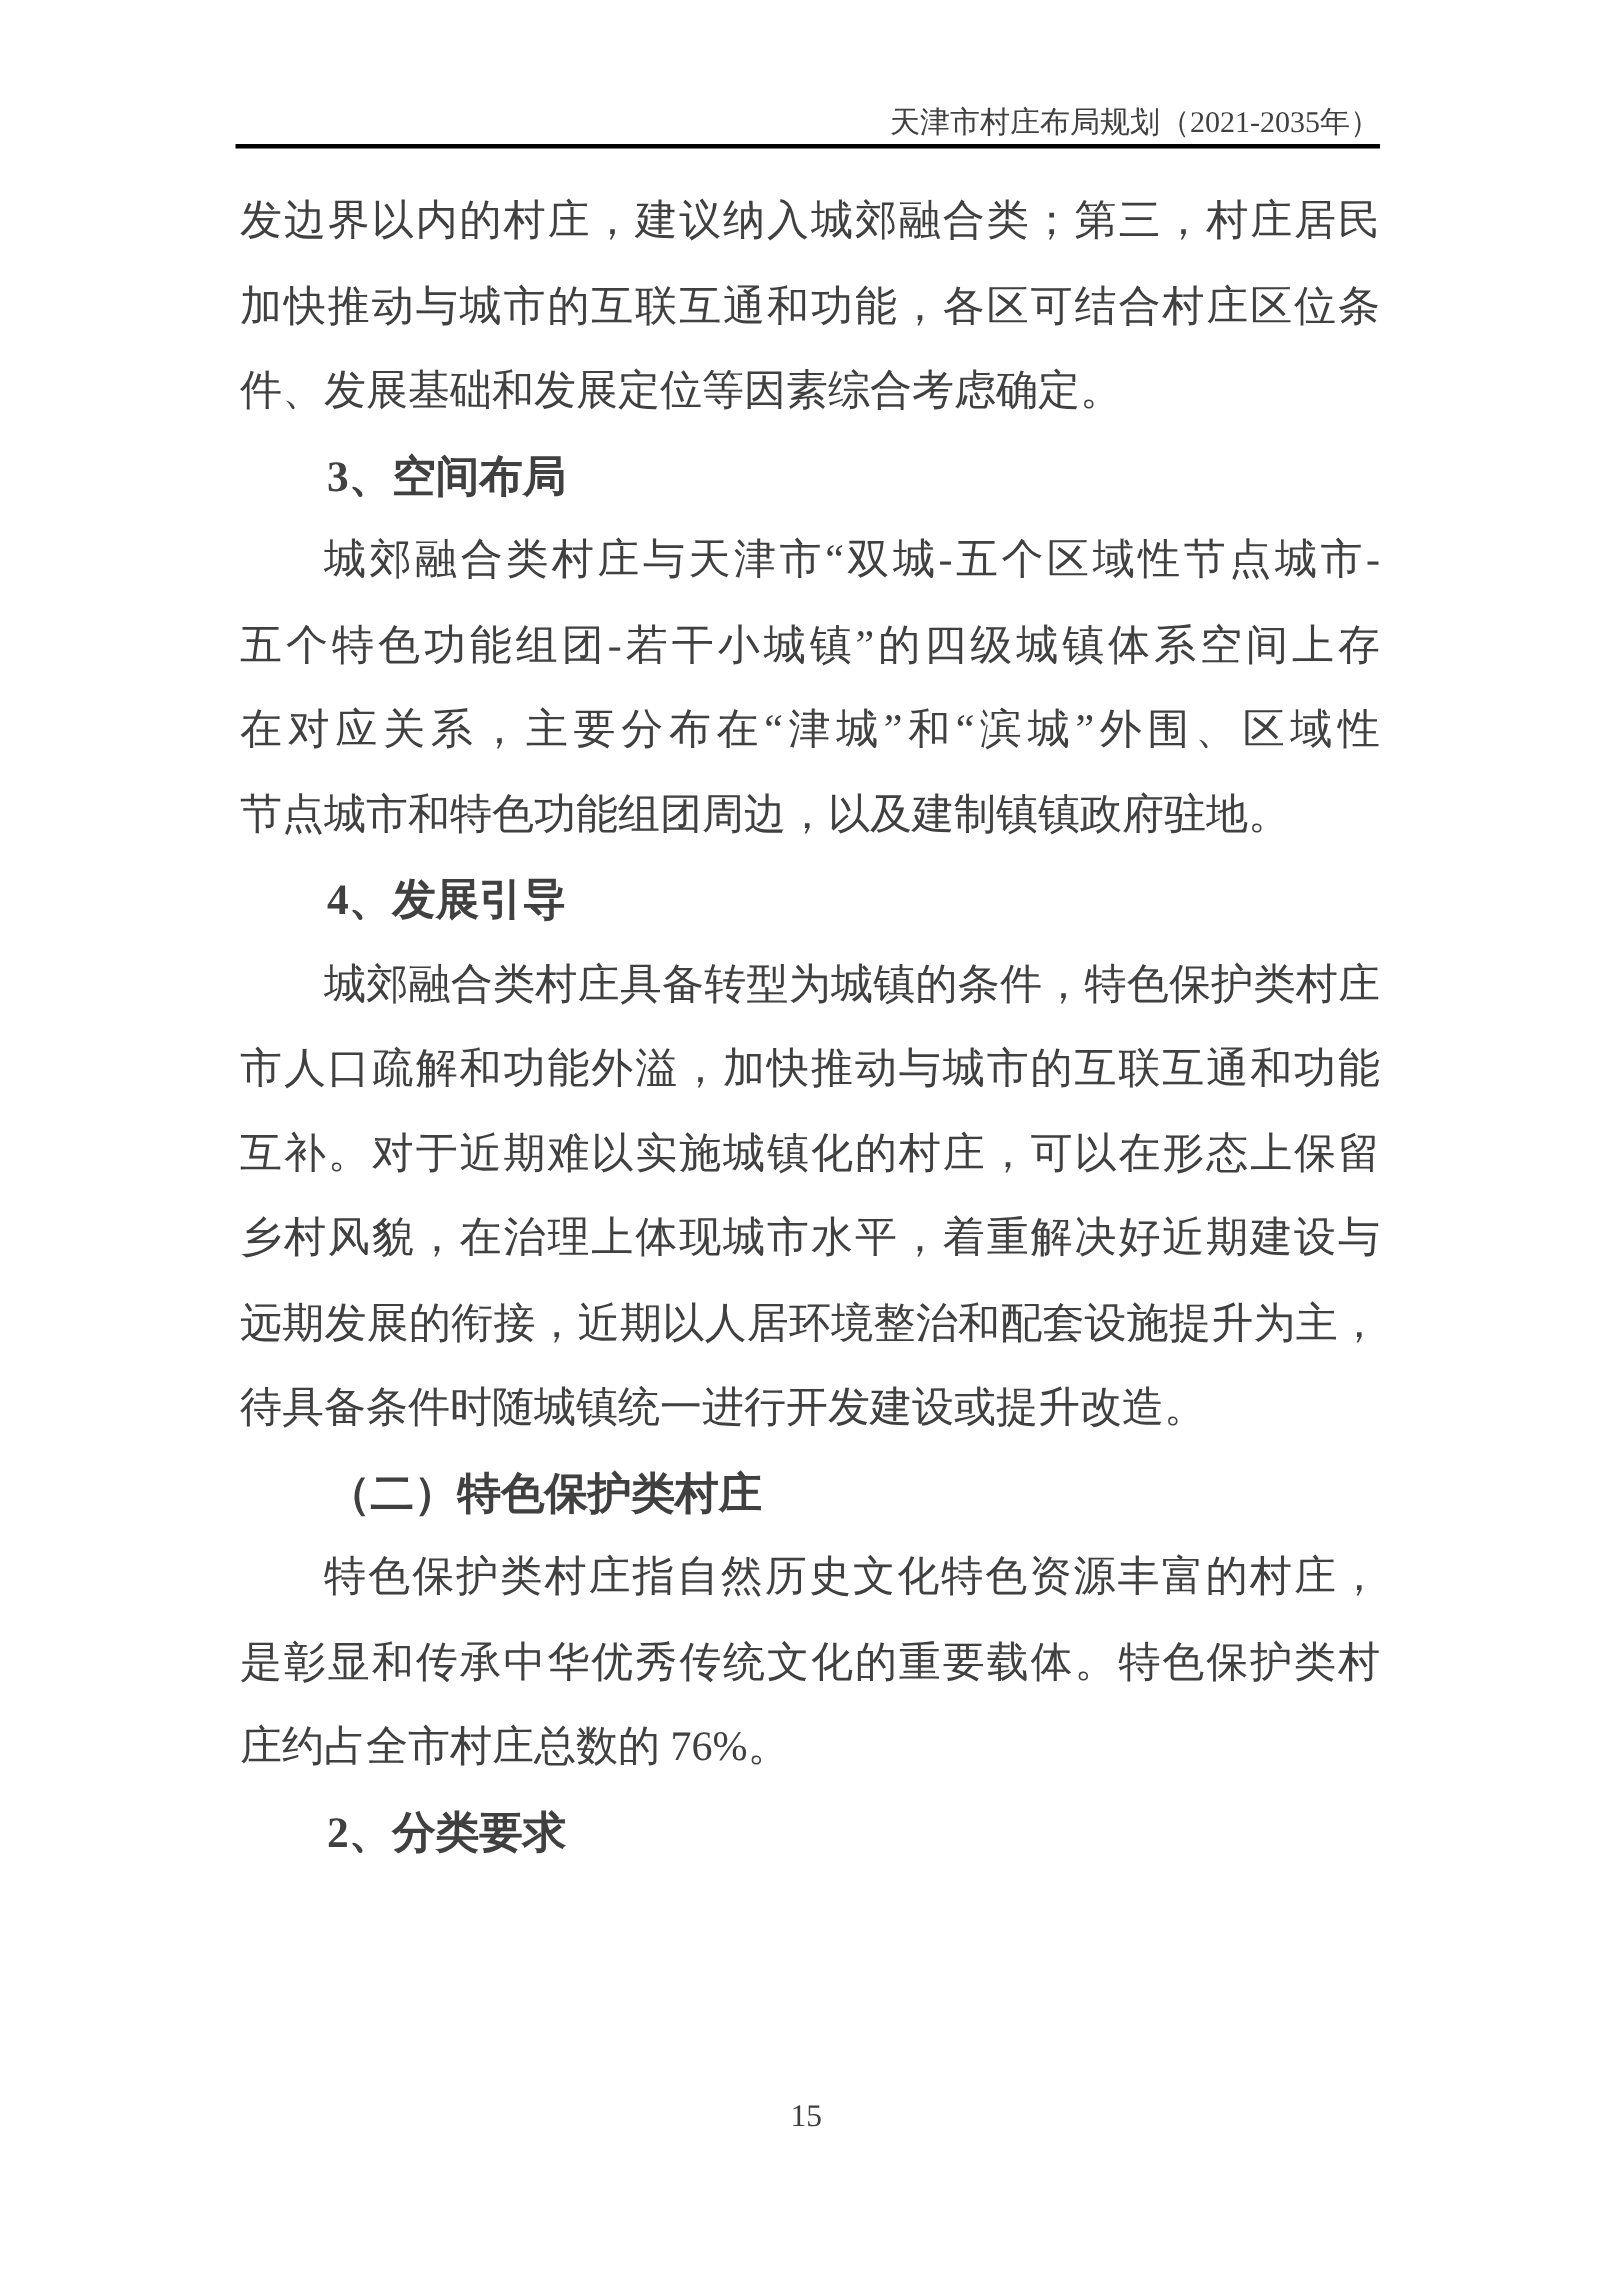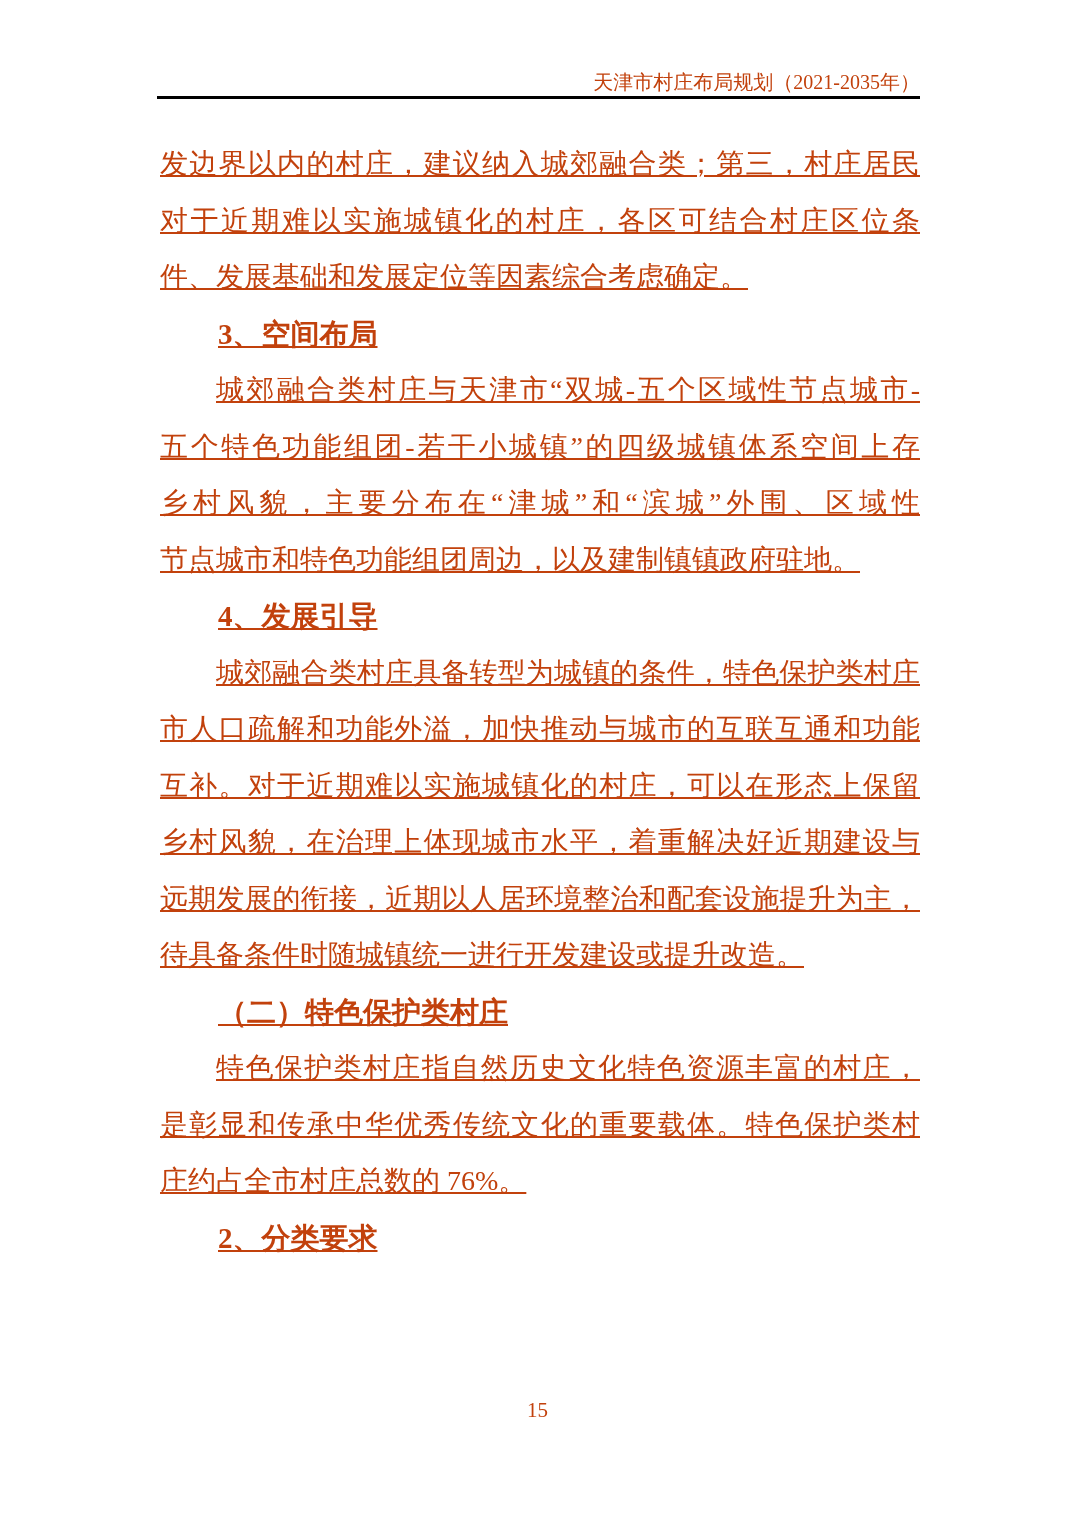--- a/index.html
+++ b/index.html
@@ -5,43 +5,42 @@
   html, body {
     margin: 0;
     padding: 0;
     background: #ffffff;
   }
   .page {
     position: relative;
     width: 1075px;
     height: 1520px;
     background: #ffffff;
-    color: #c2410c;
+    color: #404040;
     font-family: "Liberation Serif", serif;
     overflow: hidden;
   }
   
   .header {
     position: absolute;
     top: 70px;
     left: 157px;
     width: 763px;
     text-align: right;
     font-size: 20px;
     line-height: 24px;
     padding-bottom: 2px;
     border-bottom: 3px solid #000000;
   }
   
   .content {
     position: absolute;
-    top: 136px;
+    top: 120px;
     left: 160px;
     width: 760px;
-    text-decoration: underline;
   }
   .line {
     height: 56.5px;
     line-height: 56.5px;
     font-size: 28px;
     overflow: hidden;
     white-space: normal;
   }
   .line.j {
     text-align: justify;
@@ -75,26 +74,26 @@
 <body>
 
 <div class="page">
 
   <div class="header">
     <span>天津市村庄布局规划（2021-2035年）</span>
   </div>
 
   <div class="content" id="content">
       <div class="line j">发边界以内的村庄，建议纳入城郊融合类；第三，村庄居民</div>
-      <div class="line j">对于近期难以实施城镇化的村庄，各区可结合村庄区位条</div>
+      <div class="line j">加快推动与城市的互联互通和功能，各区可结合村庄区位条</div>
       <div class="line p">件、发展基础和发展定位等因素综合考虑确定。</div>
       <div class="line h">3、空间布局</div>
       <div class="line j i">城郊融合类村庄与天津市“双城-五个区域性节点城市-</div>
       <div class="line j">五个特色功能组团-若干小城镇”的四级城镇体系空间上存</div>
-      <div class="line j">乡村风貌，主要分布在“津城”和“滨城”外围、区域性</div>
+      <div class="line j">在对应关系，主要分布在“津城”和“滨城”外围、区域性</div>
       <div class="line p">节点城市和特色功能组团周边，以及建制镇镇政府驻地。</div>
       <div class="line h">4、发展引导</div>
       <div class="line j i">城郊融合类村庄具备转型为城镇的条件，特色保护类村庄</div>
       <div class="line j">市人口疏解和功能外溢，加快推动与城市的互联互通和功能</div>
       <div class="line j">互补。对于近期难以实施城镇化的村庄，可以在形态上保留</div>
       <div class="line j">乡村风貌，在治理上体现城市水平，着重解决好近期建设与</div>
       <div class="line j">远期发展的衔接，近期以人居环境整治和配套设施提升为主，</div>
       <div class="line p">待具备条件时随城镇统一进行开发建设或提升改造。</div>
       <div class="line h">（二）特色保护类村庄</div>
       <div class="line j i">特色保护类村庄指自然历史文化特色资源丰富的村庄，</div>

